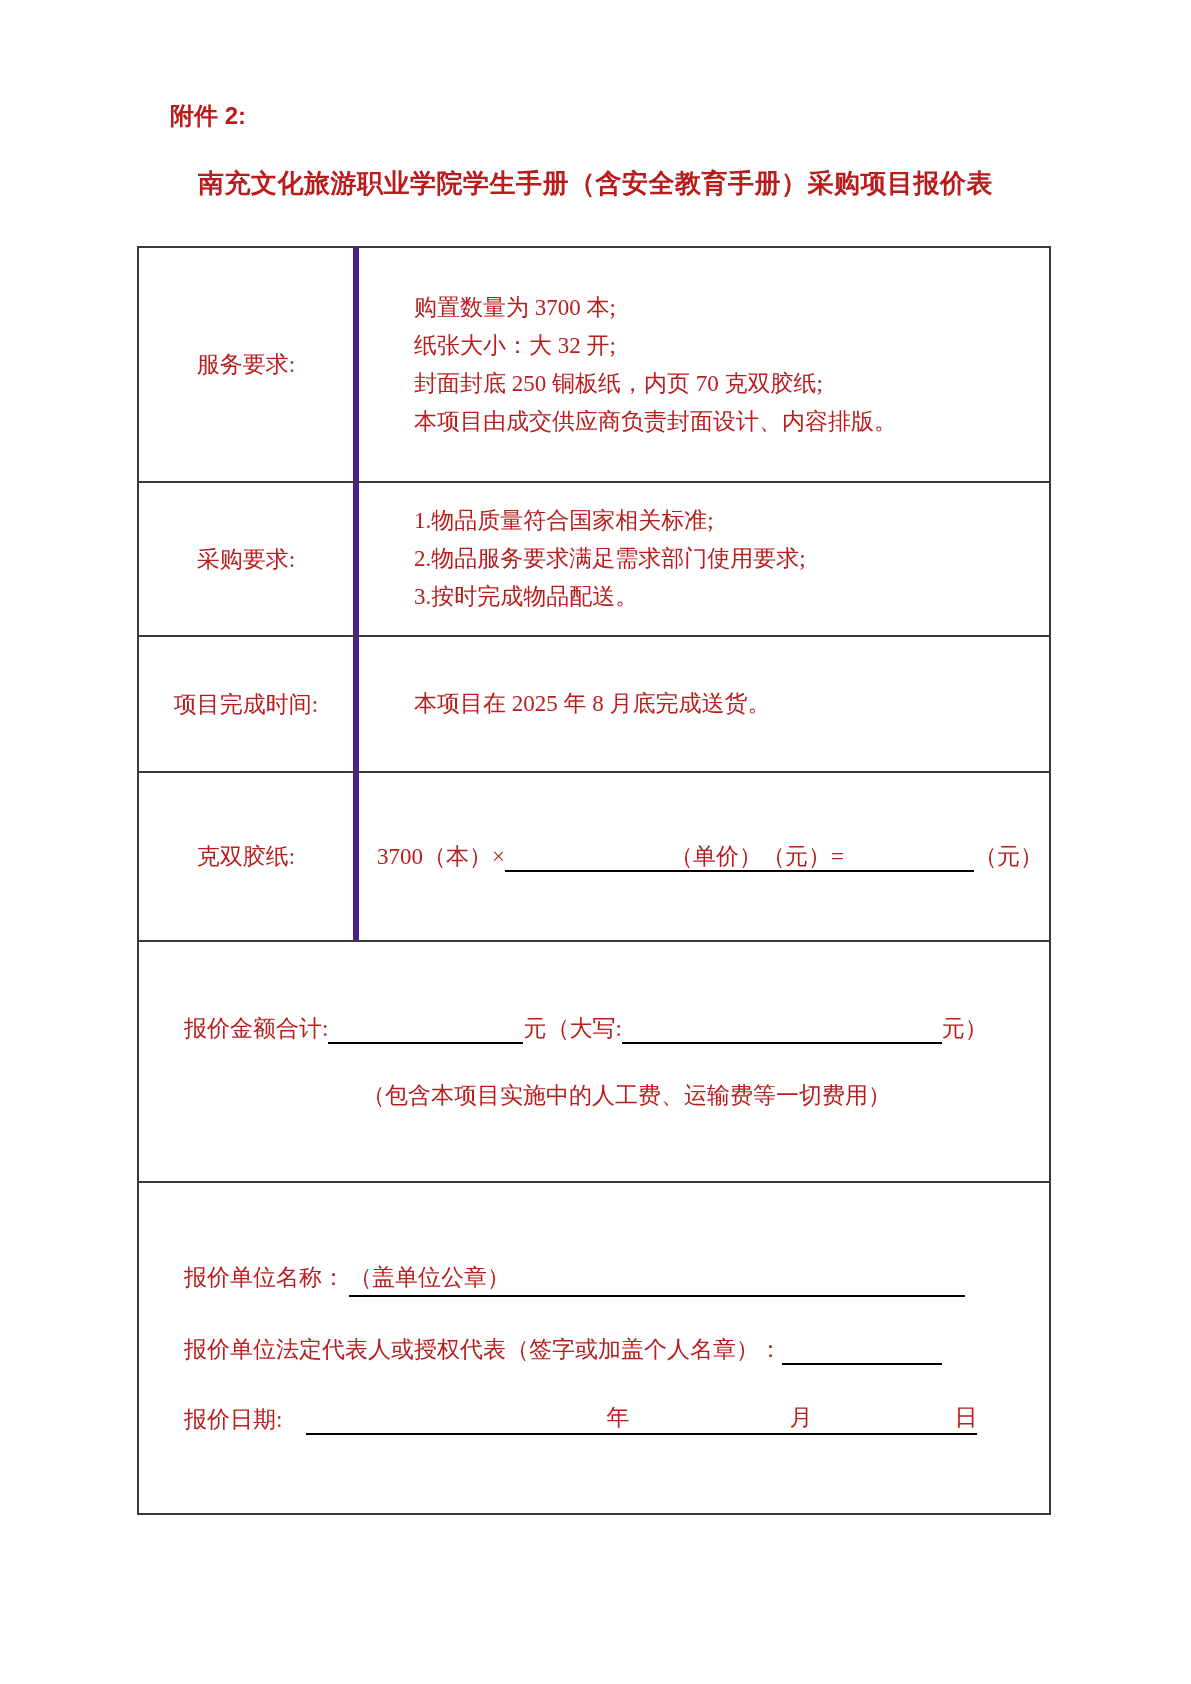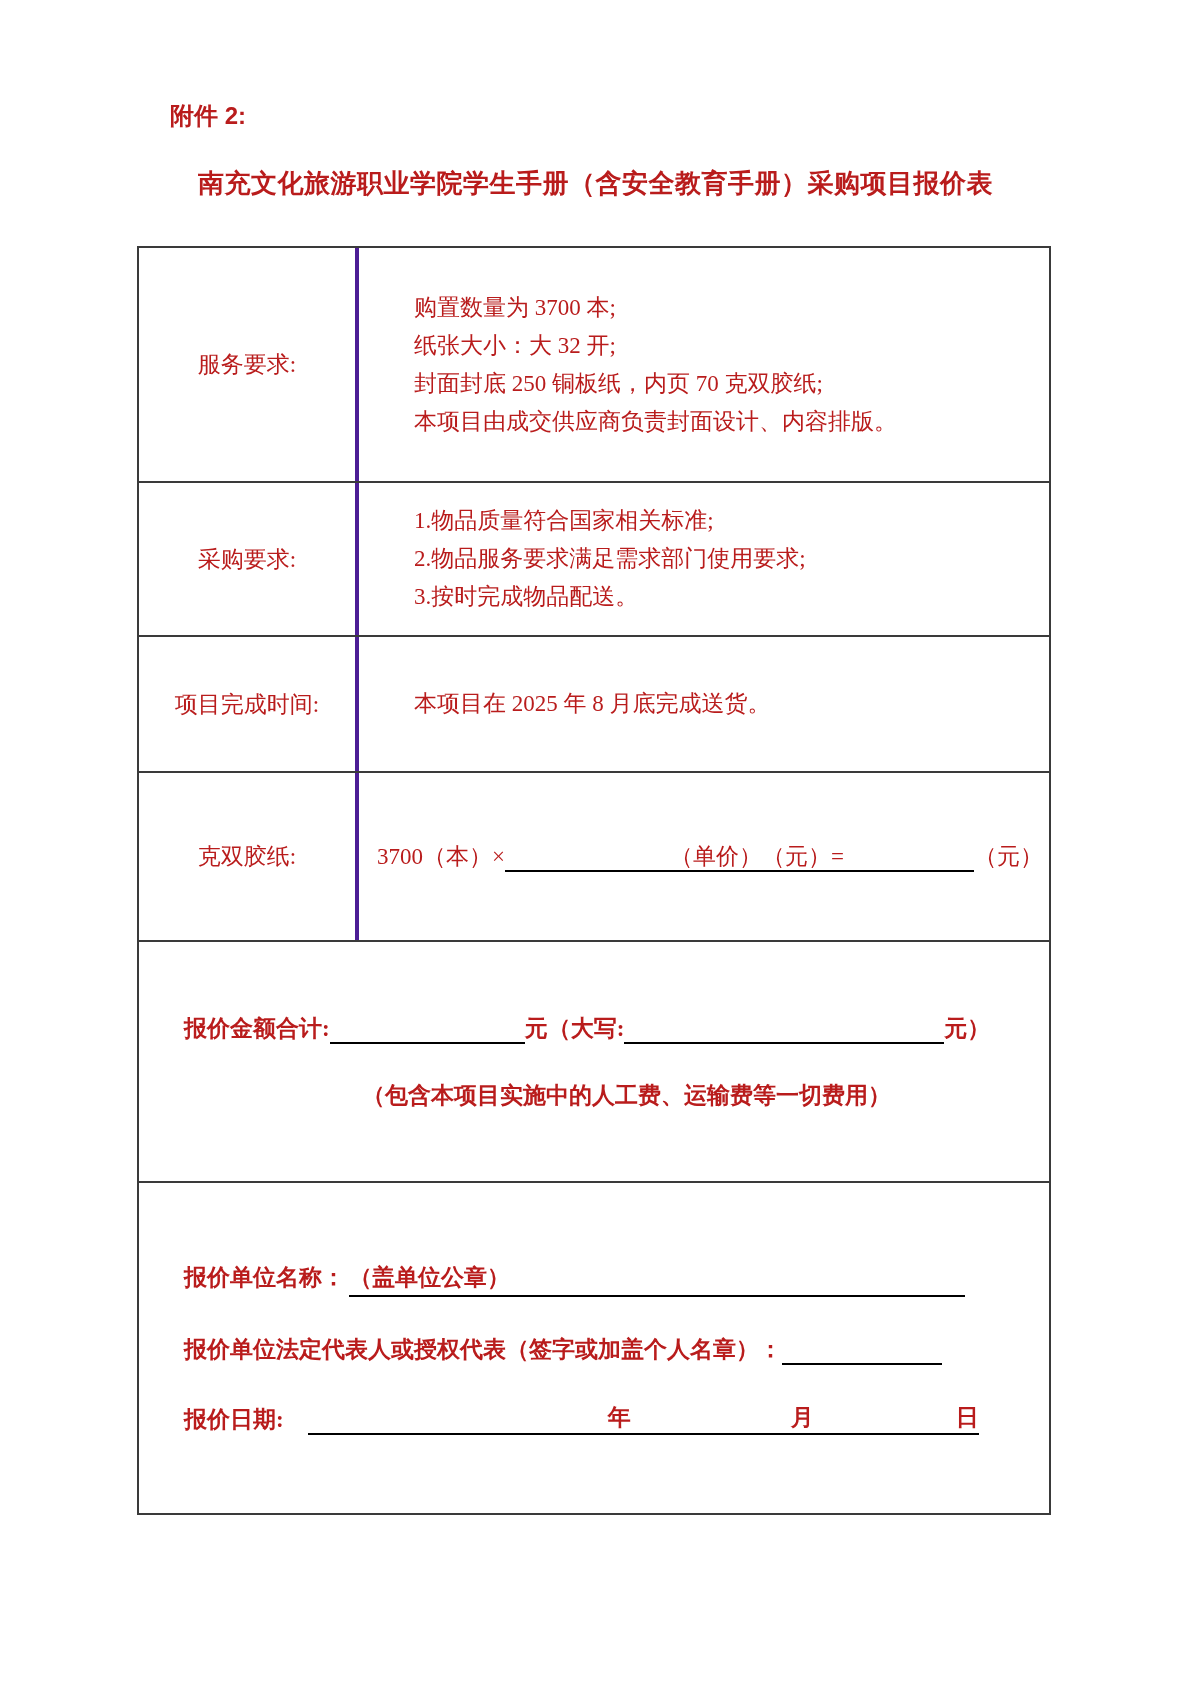--- a/index.html
+++ b/index.html
@@ -19,30 +19,30 @@
     font-weight:bold; font-size:26px; letter-spacing:0.5px;
   }
   .qtable {
     position:absolute; left:137px; top:246px; width:914px; height:1269px;
     border:2px solid #3a3a3a; box-sizing:border-box;
     display:flex; flex-direction:column; font-size:23px;
   }
   .trow { display:flex; border-bottom:2px solid #3a3a3a; box-sizing:border-box; flex:0 0 auto; }
   .trow.last { border-bottom:none; flex:1 1 auto; }
   .lcell {
-    width:220px; flex:0 0 220px; border-right:4px solid #4c1d95; box-sizing:border-box;
+    width:220px; flex:0 0 220px; border-right:6px solid #4c1d95; box-sizing:border-box;
     display:flex; align-items:center; justify-content:center; text-align:left;
   }
   .ccell {
     flex:1 1 auto; display:flex; flex-direction:column; justify-content:center;
     padding-left:55px; box-sizing:border-box;
   }
   .ccell.tight { padding-left:12px; }
   .full { flex:1 1 auto; display:flex; flex-direction:column; justify-content:center;
-    padding-left:45px; box-sizing:border-box;font-weight:bold; }
+    padding-left:45px; box-sizing:border-box; }
   .spec-line { line-height:38px; white-space:nowrap; }
   .formula { white-space:nowrap;text-align:center; }
   .blank { display:inline-block; border-bottom:2px solid #000; height:24px; vertical-align:bottom; }
   .ul { border-bottom:2px solid #000; padding-bottom:1px; }
   .stamp-group { display:inline-block; border-bottom:2px solid #000; padding-bottom:2px; white-space:nowrap; margin-left:4px; }
   .stamp-spacer { display:inline-block; width:455px; height:1px; }
   .date-group {
     display:inline-flex; width:671px; border-bottom:2px solid #000;
     vertical-align:bottom; margin-left:24px; align-items:baseline; white-space:nowrap;
   }

